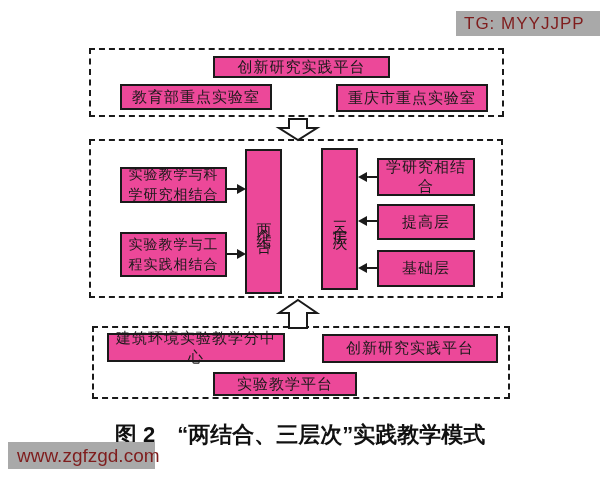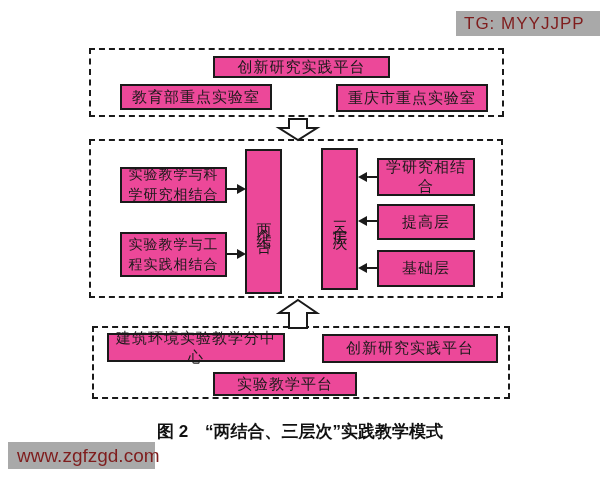--- a/index.html
+++ b/index.html
@@ -57,21 +57,21 @@
   #watermark {
     left: 8px; top: 442px; width: 147px; height: 27px;
     font-size: 19px; padding-left: 9px;
   }
   #caption {
     position: absolute;
     left: 0; top: 420px; width: 600px;
     text-align: center;
     font-family: "Liberation Sans", sans-serif;
     font-weight: bold;
-    font-size: 17px;
+    font-size: 22px;
     color: #111111;
   }
   #arrow-layer {
     position: absolute;
     left: 0; top: 0;
     pointer-events: none;
     z-index: 5;
   }
 </style>
 </head>

